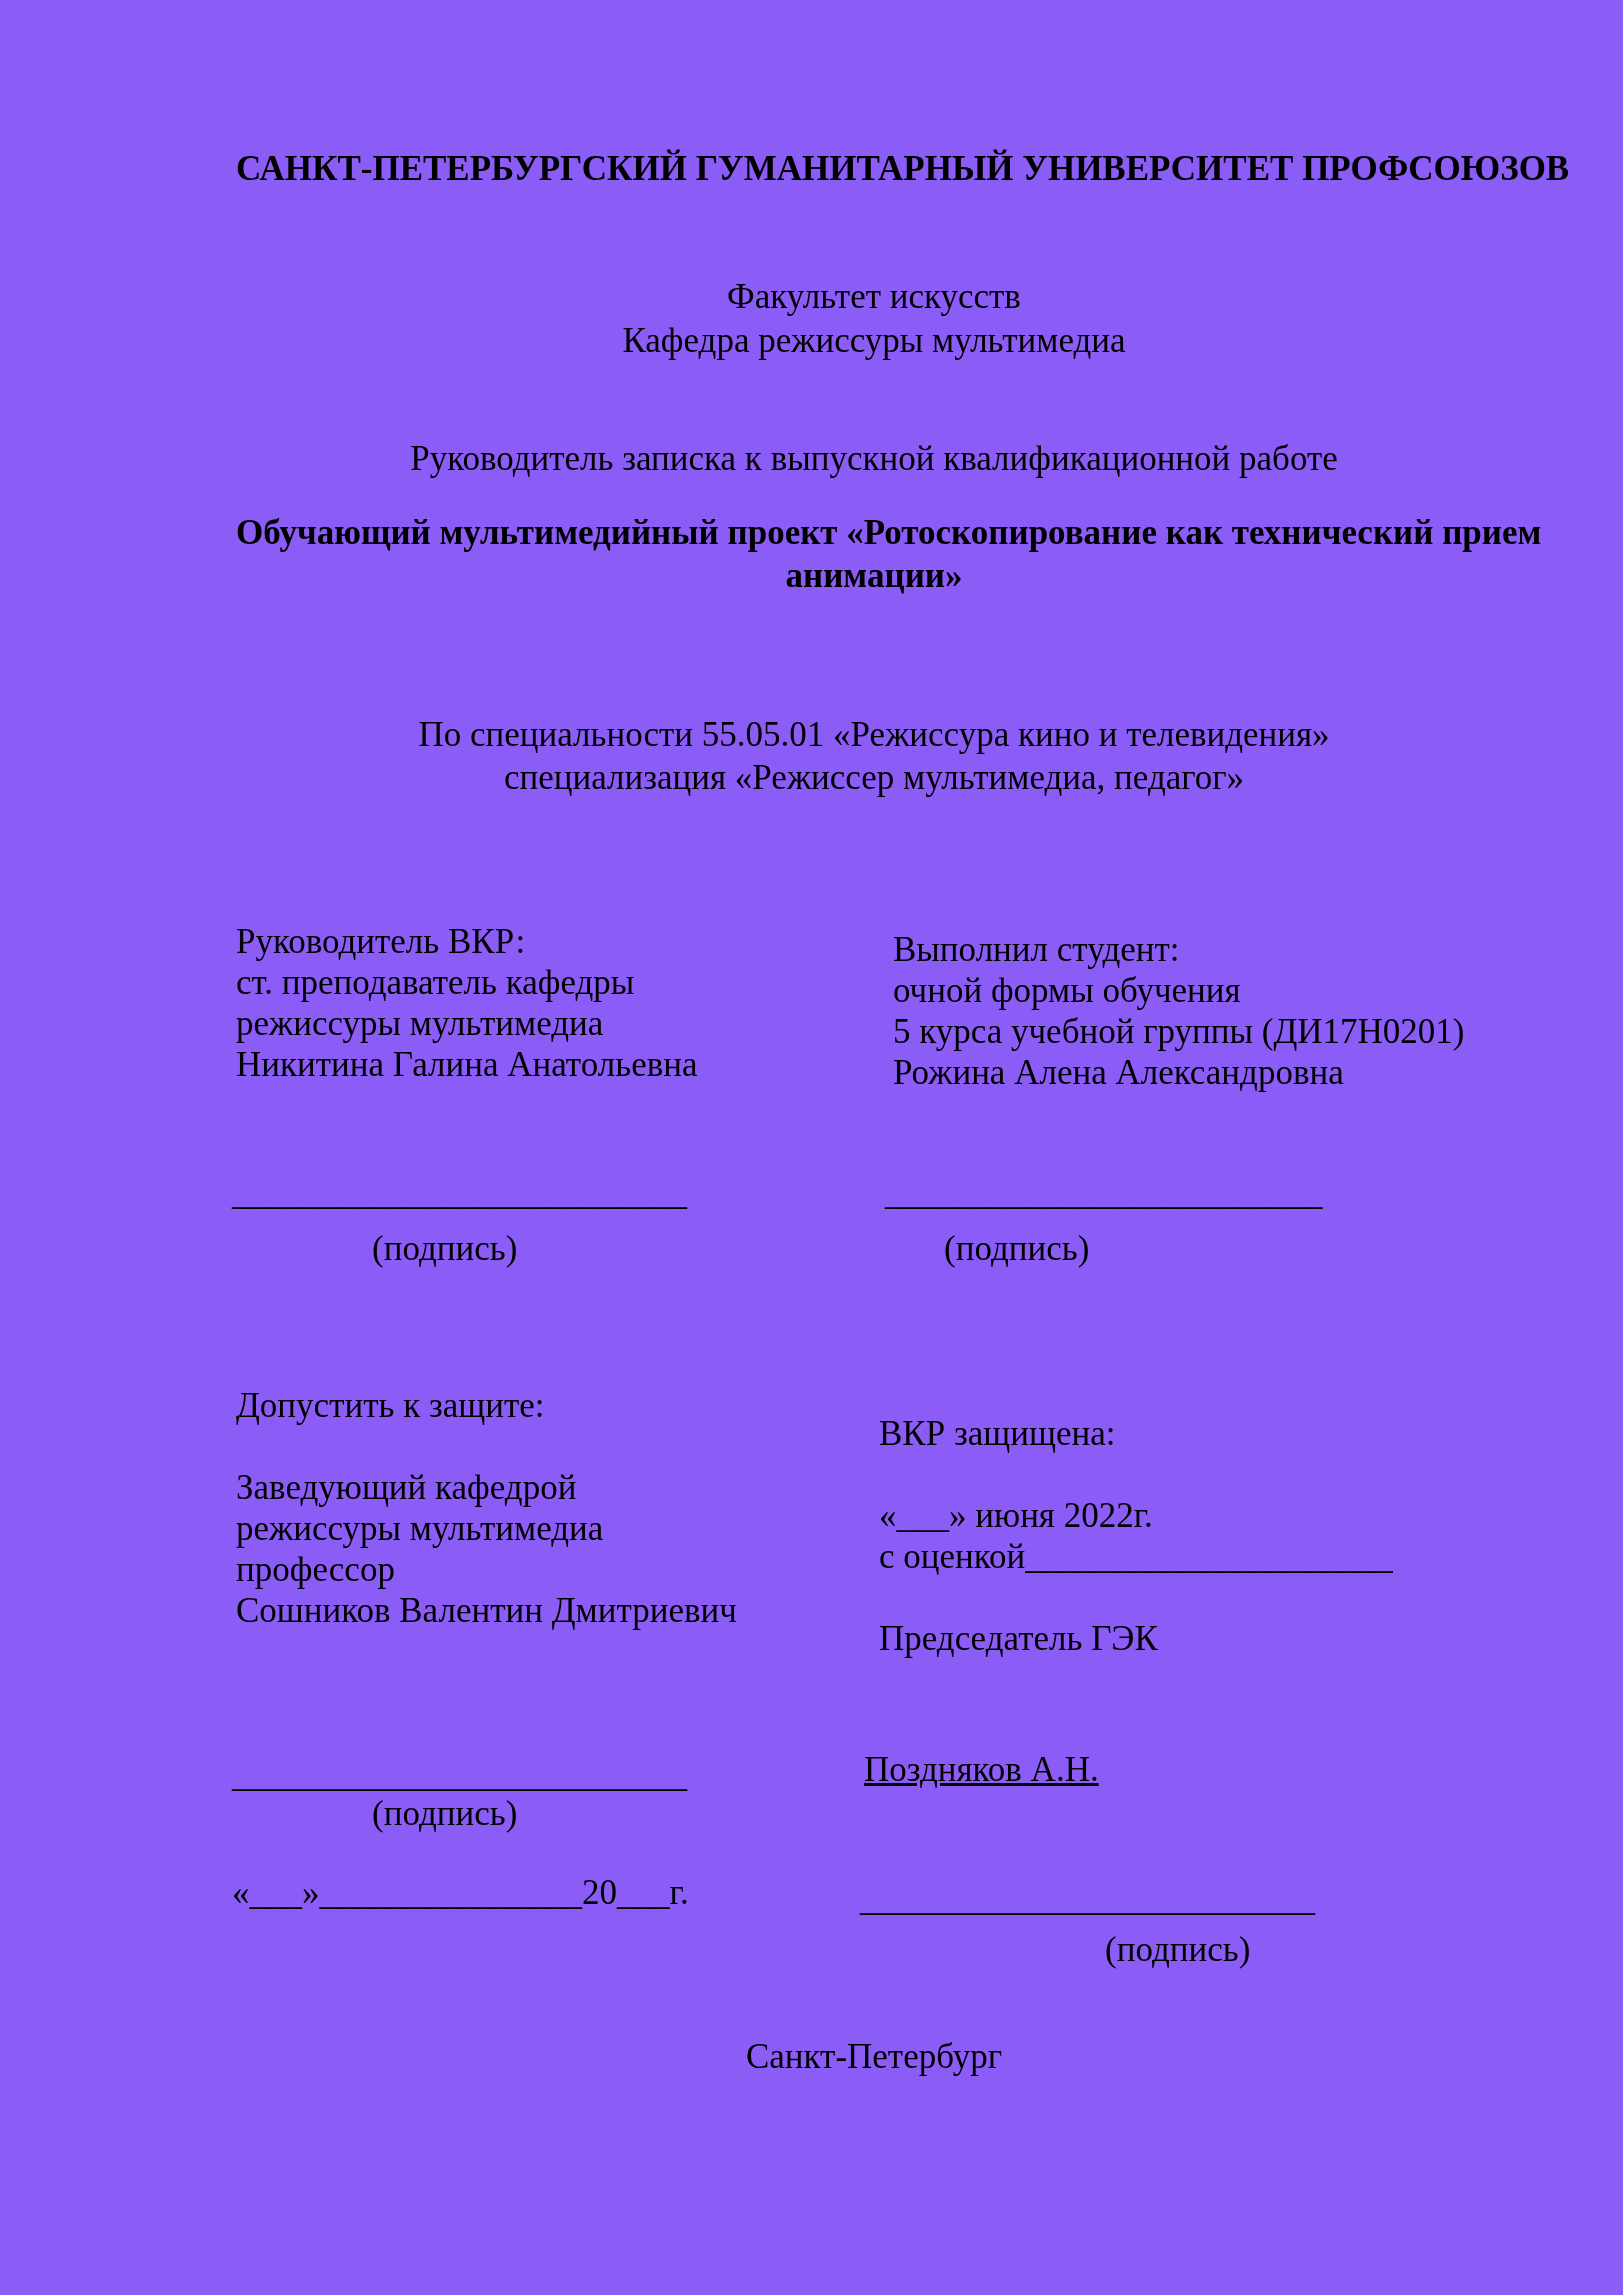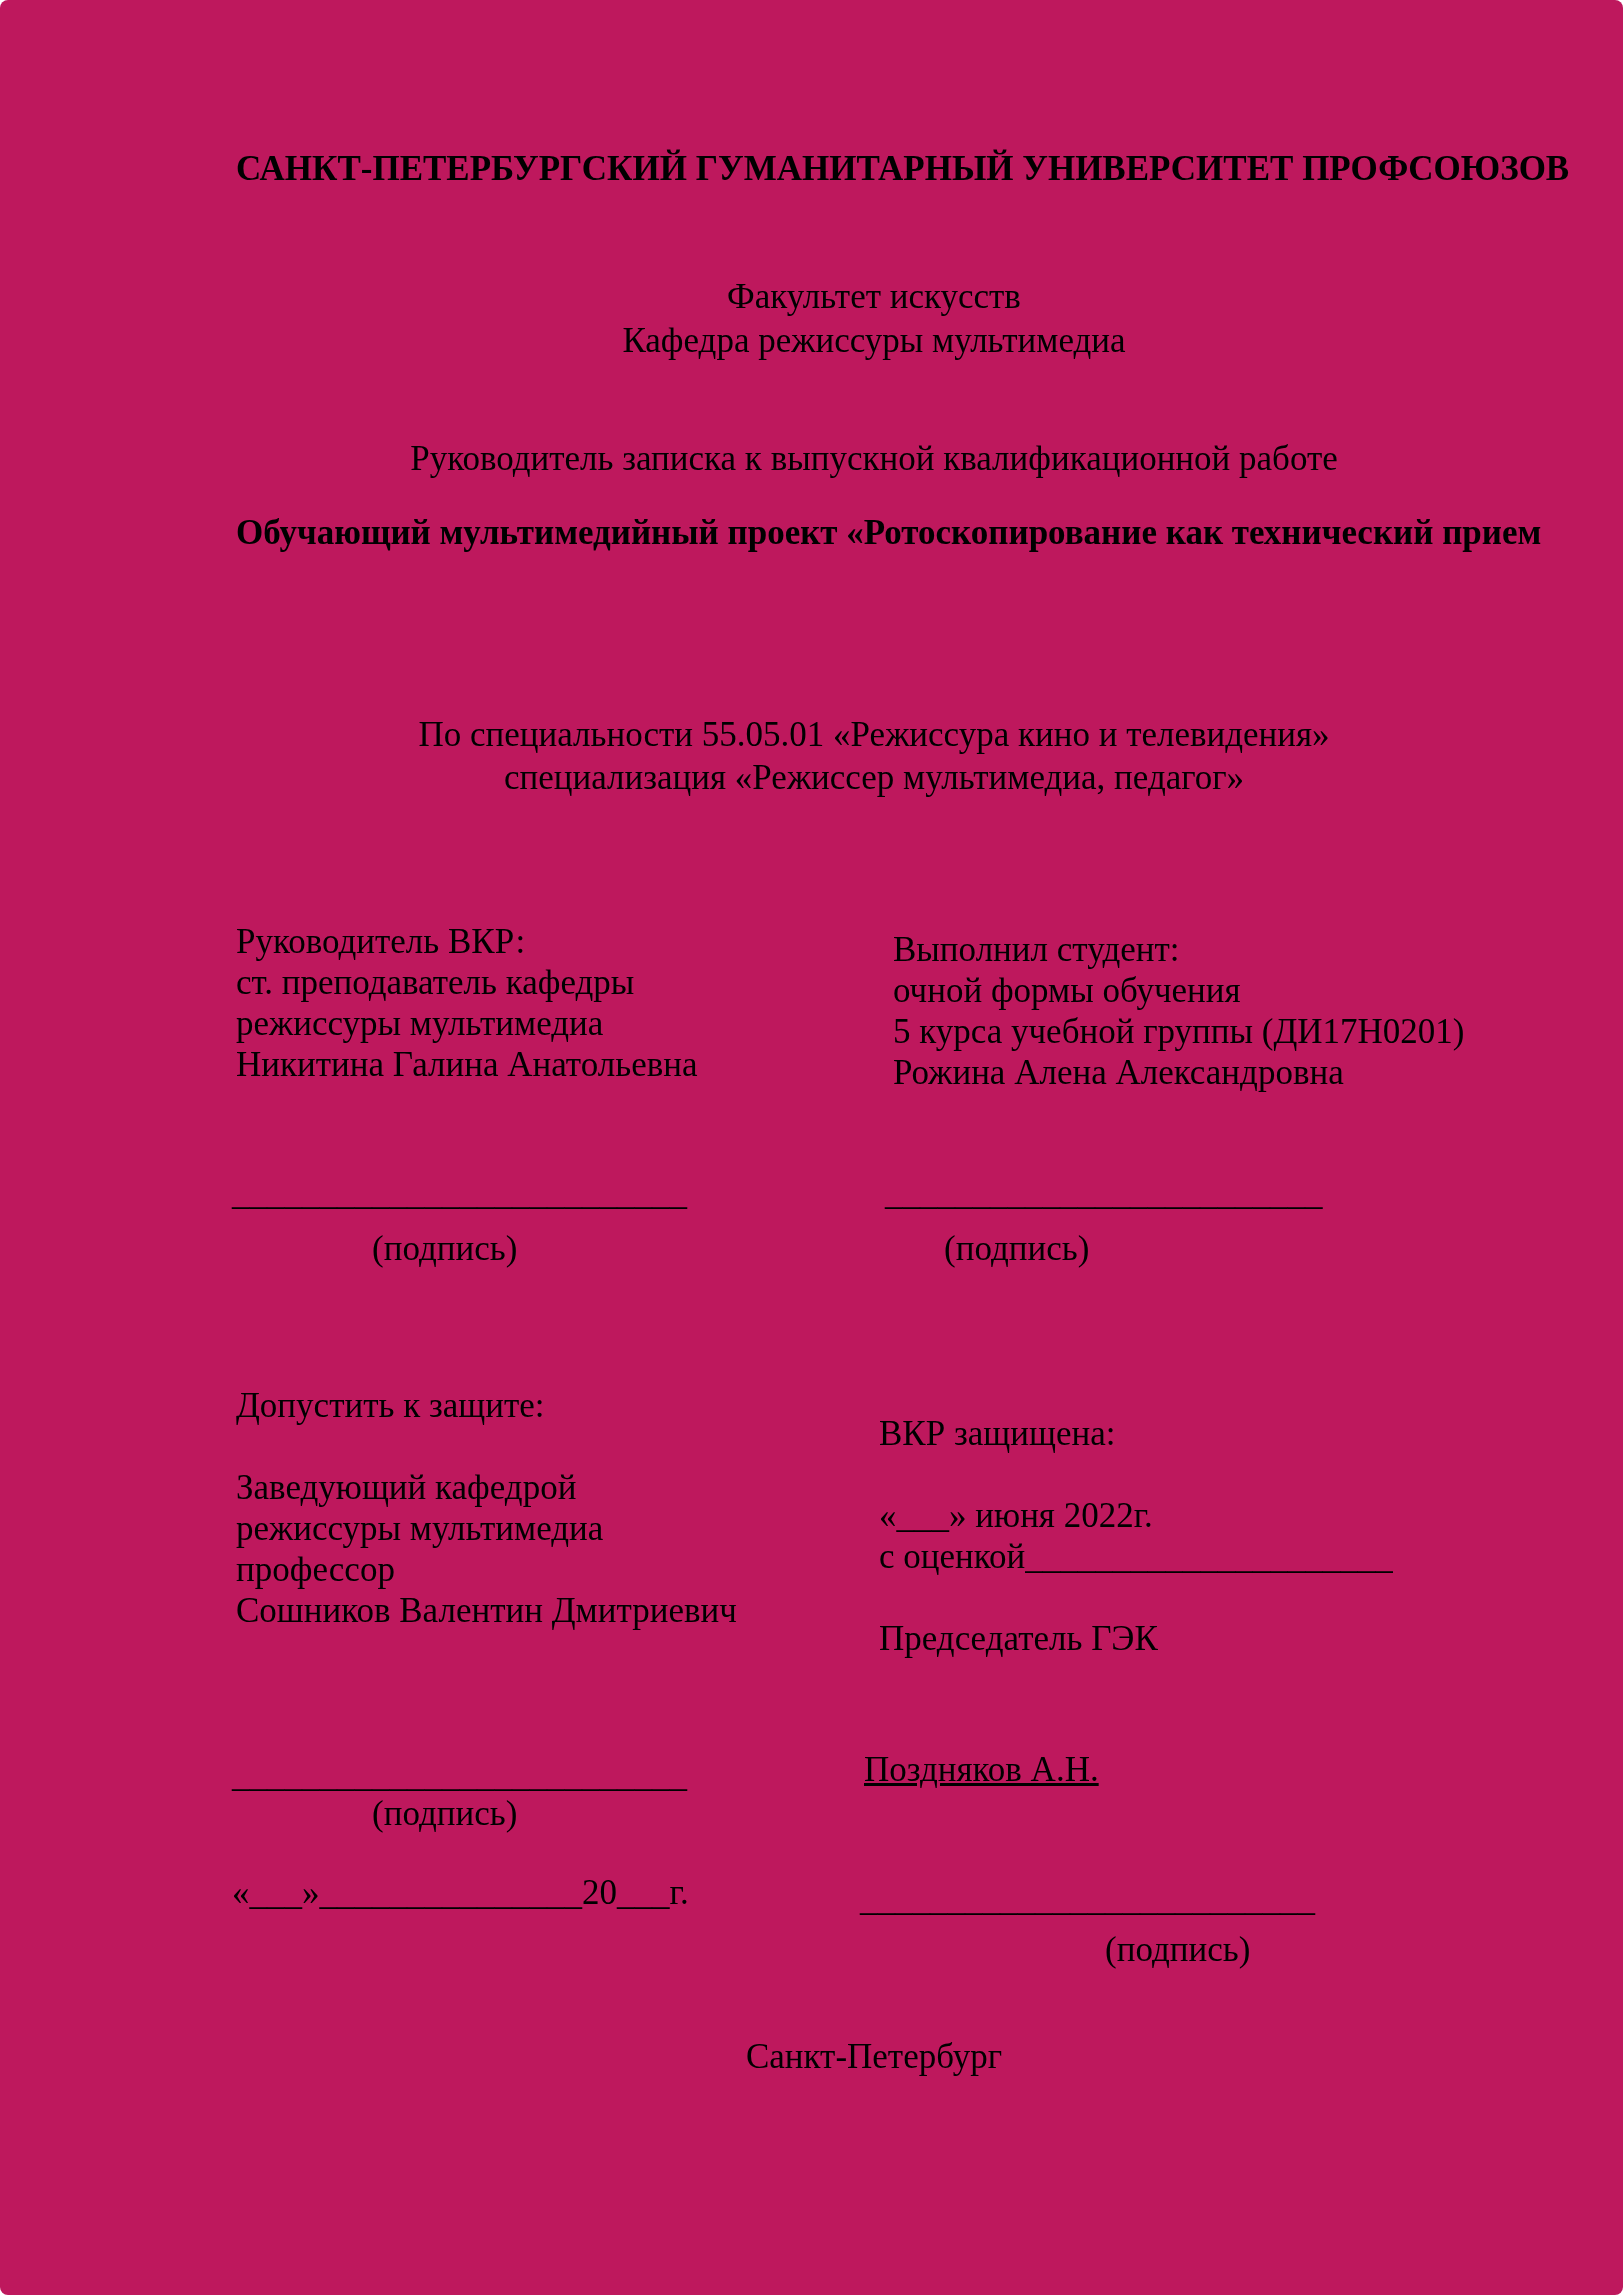--- a/index.html
+++ b/index.html
@@ -4,26 +4,25 @@
 <style>
   html, body {
     margin: 0;
     padding: 0;
     background: #ffffff;
   }
   .page {
     position: relative;
     width: 1623px;
     height: 2295px;
-    background: #be185d;
+    background: #8b5cf6;
     font-family: "Liberation Serif", "DejaVu Serif", serif;
     font-size: 35px;
     color: #000000;
     overflow: hidden;
-    border-radius: 8px;
   }
   .line {
     position: absolute;
     white-space: nowrap;
     line-height: 41px;
   }
   .centered {
     left: 236px;
     width: 1276px;
     text-align: center;
@@ -43,20 +42,21 @@
 <body>
 
 <div class="page">
 
   <div class="line centered bold" style="top:148px;">САНКТ-ПЕТЕРБУРГСКИЙ ГУМАНИТАРНЫЙ УНИВЕРСИТЕТ ПРОФСОЮЗОВ</div>
   <div class="line centered" style="top:276px;">Факультет искусств</div>
   <div class="line centered" style="top:320px;">Кафедра режиссуры мультимедиа</div>
 
   <div class="line centered" style="top:438px;">Руководитель записка к выпускной квалификационной работе</div>
   <div class="line centered bold" style="top:512px;">Обучающий мультимедийный проект «Ротоскопирование как технический прием</div>
+  <div class="line centered bold" style="top:555px;">анимации»</div>
 
   <div class="line centered" style="top:714px;">По специальности 55.05.01 «Режиссура кино и телевидения»</div>
   <div class="line centered" style="top:757px;">специализация «Режиссер мультимедиа, педагог»</div>
 
   <div class="col" style="top:921px; left:236px; width:628px;">
     <div class="row">Руководитель ВКР:</div>
     <div class="row">ст. преподаватель кафедры</div>
     <div class="row">режиссуры мультимедиа</div>
     <div class="row">Никитина Галина Анатольевна</div>
   </div>

